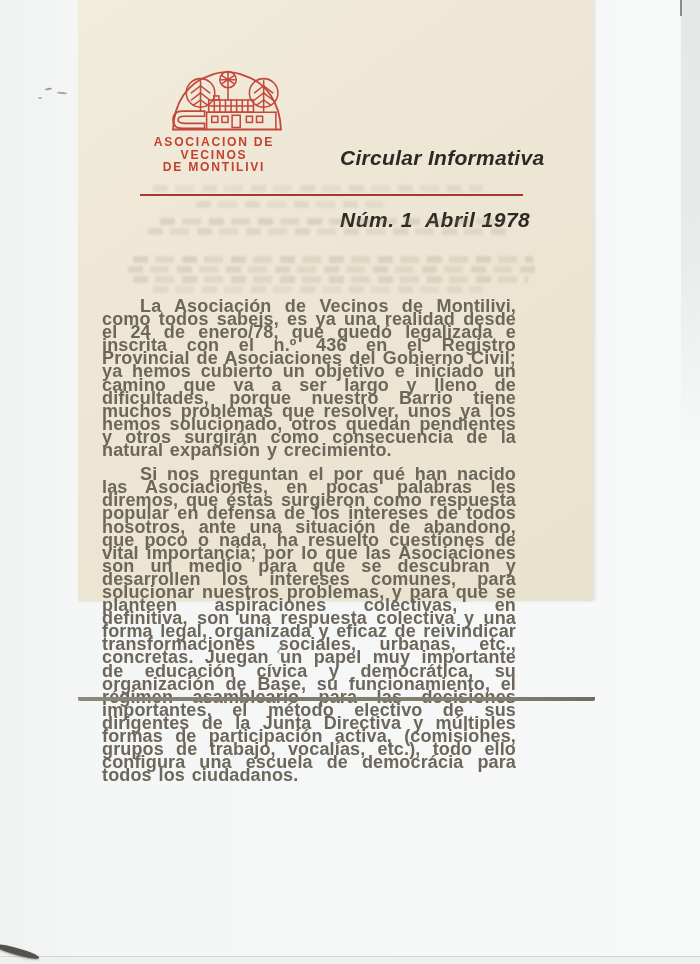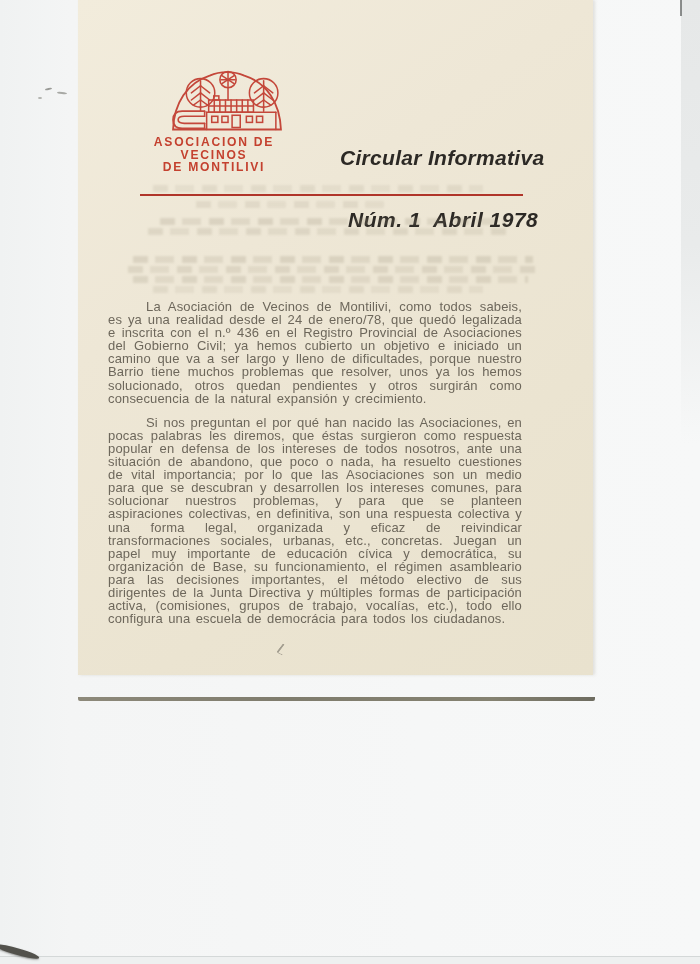--- a/index.html
+++ b/index.html
@@ -15,53 +15,53 @@
   .right-strip-edge{position:absolute;left:680px;top:0;width:2px;height:16px;background:#6f7270;opacity:.8;}
   .bottom-hairline{position:absolute;left:0;top:956px;width:700px;height:1px;background:#d4d8d8;}
   .bottom-zone{position:absolute;left:0;top:957px;width:700px;height:7px;background:#eef0f0;}
   .corner-mark{position:absolute;left:-6px;top:948px;width:46px;height:7px;background:#53524c;
     transform:rotate(14deg);border-radius:60% 100% 60% 100%;box-shadow:0 1px 2px rgba(60,60,55,.5);}
   .speck{position:absolute;background:#9a9b97;border-radius:50%;}
   .speck.s1{left:45px;top:88px;width:7px;height:2px;transform:rotate(-12deg);}
   .speck.s2{left:57px;top:92px;width:10px;height:2px;transform:rotate(6deg);background:#a8a9a5;}
   .speck.s3{left:38px;top:97px;width:4px;height:2px;background:#b0b1ad;}
   
-  .paper{position:absolute;left:78px;top:0;width:515px;height:675px;
+  .paper{position:absolute;left:78px;top:0;width:515px;height:601px;
     background:linear-gradient(145deg,#f2ecdc 0%,#eee7d6 35%,#ebe4d1 70%,#e9e2ce 100%);
     box-shadow:2px 0 3px rgba(120,115,100,.18);}
   .paper-bottom-shadow{position:absolute;left:0;top:697px;width:517px;height:4px;
     background:linear-gradient(90deg,#8d897a 0%,#7f7c6d 40%,#858271 80%,#6e6c60 100%);
     filter:blur(.4px);border-radius:0 0 2px 2px;}
   
   .logo-svg{position:absolute;left:92px;top:66px;}
   .logo-text{position:absolute;left:40px;top:136px;width:192px;text-align:center;
     color:#c4412f;font-weight:bold;font-size:12.5px;line-height:12.5px;
     letter-spacing:1.8px;transform:scaleX(.97);transform-origin:center;white-space:pre;}
   
   .masthead{position:absolute;left:262px;top:110px;width:240px;color:#2c2925;
     font-style:italic;font-weight:bold;white-space:pre;}
   .masthead .t1{font-size:21px;line-height:24px;letter-spacing:.3px;}
-  .masthead .t2{font-size:21px;line-height:24px;margin-left:8px;margin-top:2px;letter-spacing:.5px;}
+  .masthead .t2{font-size:21px;line-height:24px;margin-top:2px;letter-spacing:.5px;}
   
   .red-rule{position:absolute;left:62px;top:194px;width:383px;height:2px;background:#b0352a;}
   
   .ghost{position:absolute;height:7px;filter:blur(.9px);opacity:.45;
     background:repeating-linear-gradient(90deg,rgba(152,142,120,.5) 0 15px,rgba(152,142,120,0) 15px 22px,rgba(152,142,120,.38) 22px 41px,rgba(152,142,120,0) 41px 49px);}
   .g1{left:75px;top:185px;width:330px;opacity:.3;}
   .g2{left:118px;top:201px;width:190px;opacity:.32;}
   .g3{left:82px;top:218px;width:345px;}
   .g4{left:70px;top:228px;width:360px;opacity:.38;}
   .g5{left:55px;top:256px;width:400px;}
   .g6{left:50px;top:266px;width:410px;opacity:.4;}
   .g7{left:55px;top:276px;width:395px;opacity:.42;}
   .g8{left:75px;top:286px;width:330px;opacity:.3;}
   
-  .body-text{position:absolute;left:30px;top:300px;width:414px;
-    color:#6d675b;font-size:13px;line-height:13.1px;text-align:justify;
-    word-spacing:1.6px;letter-spacing:.15px;}
+  .body-text{position:absolute;left:24px;top:300px;width:414px;
+    color:#6d675b;font-size:18px;line-height:13.1px;text-align:justify;
+    word-spacing:1.6px;letter-spacing:.15px;font-weight:bold;}
   .body-text p{margin:0 0 11px 0;text-indent:38px;}
   .smudge{position:absolute;left:201px;top:644px;width:5px;height:10px;
     border-left:2px solid #8b867a;border-bottom:1px solid #9b968a;
     transform:rotate(24deg) skewX(-14deg);opacity:.75;border-radius:0 0 0 3px;}
 </style>
 </head>
 <body>
 
 <div class="scan">
 

